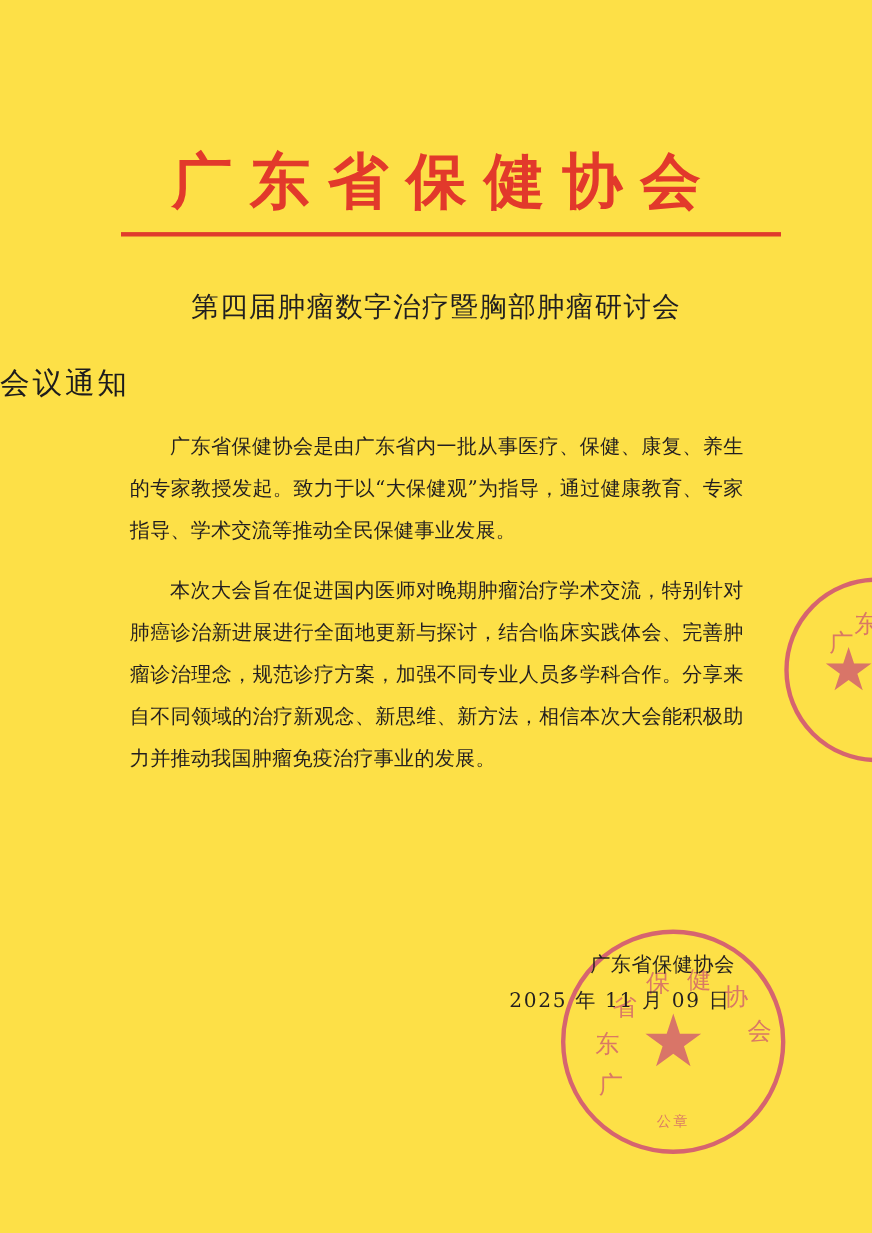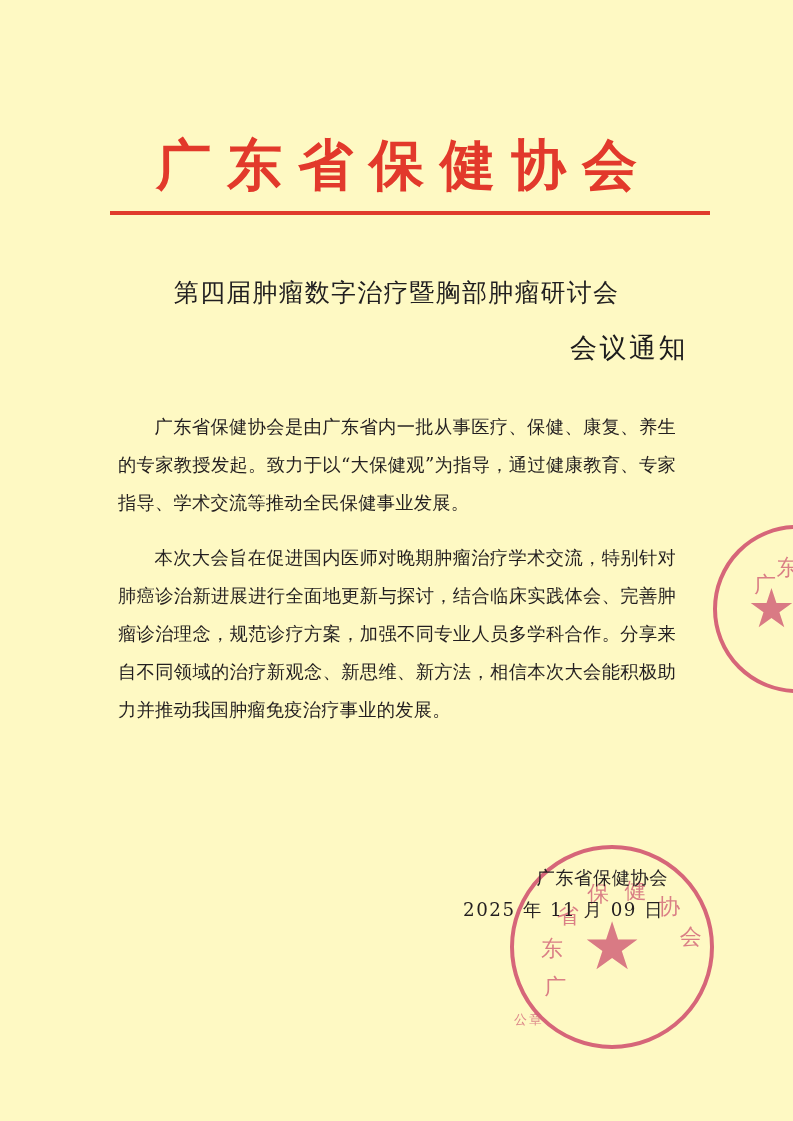--- a/index.html
+++ b/index.html
@@ -7,21 +7,21 @@
     padding: 0;
     background: #ffffff;
   }
   body {
     font-family: "DejaVu Serif", "Liberation Serif", serif;
   }
   #page {
     position: relative;
     width: 793px;
     height: 1121px;
-    background: #fef9c3;
+    background: #fde047;
     overflow: hidden;
   }
 
   
   .letterhead {
     position: absolute;
     top: 133px;
     left: 0;
     width: 793px;
     text-align: center;
@@ -41,48 +41,47 @@
     top: 211px;
     left: 110px;
     width: 600px;
     height: 4px;
     background: #e03b2c;
   }
 
   
   .doc-title {
     position: absolute;
-    top: 276px;
+    top: 262px;
     left: 0;
     width: 793px;
     text-align: center;
     font-size: 25px;
     letter-spacing: 1.2px;
     color: #211f20;
     white-space: nowrap;
   }
   .doc-subtitle {
     position: absolute;
     top: 330px;
     left: 0;
     width: 688px;
-    text-align: right;
+    text-align: left;
     font-size: 27px;
     letter-spacing: 2.5px;
     color: #1d1c1d;
     white-space: nowrap;
   }
 
   
   .body-block {
     position: absolute;
     top: 388px;
     left: 118px;
     width: 558px;
-    margin-top: 20px;
   }
   .para {
     font-size: 18.3px;
     line-height: 38px;
     color: #231f20;
     text-align: justify;
     text-justify: inter-ideograph;
     text-indent: 2em;
     margin: 0 0 17px 0;
     letter-spacing: 0.2px;
@@ -157,20 +156,21 @@
     font-family: "DejaVu Serif", "Liberation Serif", serif;
     font-size: 22px;
     color: #cd5470;
     opacity: 0.8;
   }
   .seal-bottom-caption {
     position: absolute;
     bottom: 16px;
     left: 0;
     width: 100%;
+    text-align: center;
     font-size: 13px;
     color: #cd5470;
     opacity: 0.75;
     letter-spacing: 2px;
   }
 </style>
 </head>
 <body>
 
 <div id="page">

